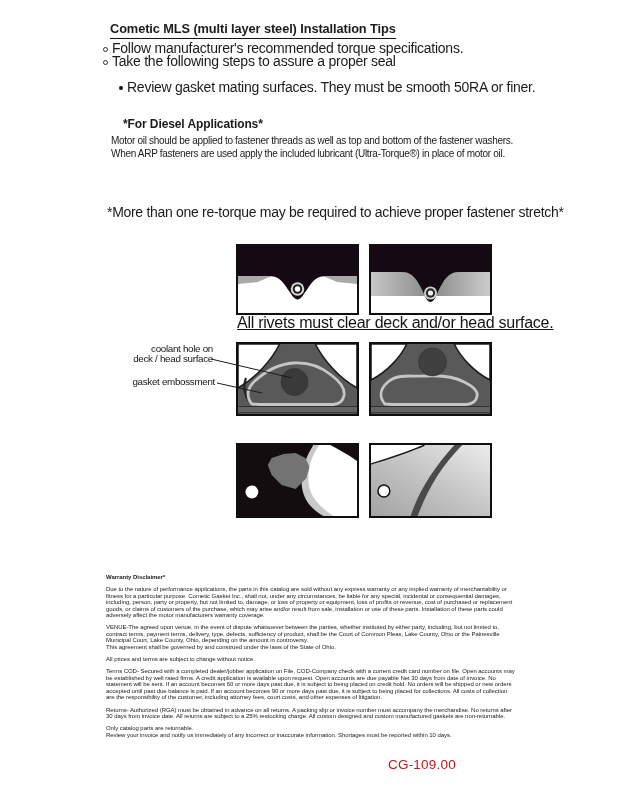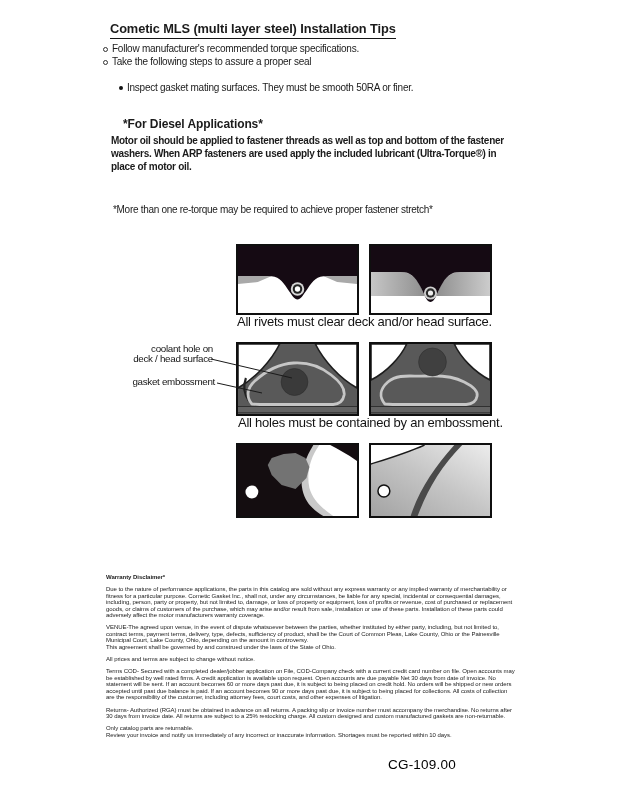--- a/index.html
+++ b/index.html
@@ -13,92 +13,92 @@
   }
   .page { position:relative; width:618px; height:800px; background:#fff; }
 
   
   .title {
     position:absolute; left:110px; top:21px;
     font-size:12.8px; font-weight:700; letter-spacing:-0.1px;
     border-bottom:1.6px solid #141414; padding-bottom:2px;
     white-space:nowrap;
   }
-  .bullets, .subbullets { position:absolute; list-style:none; font-size:10px; letter-spacing:-0.25px; }
+  .bullets, .subbullets { position:absolute; list-style:none; font-size:14px; letter-spacing:-0.25px; }
   .bullets { left:103px; top:42px; }
   .subbullets { left:118px; top:81px; }
   .bullets li, .subbullets li { line-height:13px; padding-left:9px; position:relative; white-space:nowrap; }
   .bullets li::before {
     content:""; position:absolute; left:0; top:4.6px;
     width:3.2px; height:3.2px; border:1px solid #333; border-radius:50%;
   }
   .subbullets li::before {
     content:""; position:absolute; left:1px; top:4.8px;
     width:3.8px; height:3.8px; background:#141414; border-radius:50%;
   }
 
   
   .diesel-heading { position:absolute; left:123px; top:117px; font-size:12px; font-weight:700; letter-spacing:-0.1px; }
-  .para { position:absolute; left:111px; width:406px; font-size:10px; line-height:13px; letter-spacing:-0.3px;font-weight:bold; }
+  .para { position:absolute; left:111px; width:406px; font-size:10px; line-height:13px; letter-spacing:-0.3px; }
   .para-1 { top:134px; }
   .para-2 { top:166px; }
-  .note   { position:absolute; left:113px; top:204px; font-size:10px; letter-spacing:-0.3px; white-space:nowrap; }
+  .note   { position:absolute; left:107px; top:204px; font-size:14px; letter-spacing:-0.3px; white-space:nowrap; }
 
   
   .dg-label {
     position:absolute; width:123px; text-align:center;
     font-size:13px; letter-spacing:0.4px; color:#161616;margin-top:23px;
   }
   .panel {
     position:absolute; width:123px;
     border:2px solid #0f0f0f; background:#fff;
   }
   .panel svg { display:block; width:100%; height:100%; }
   .lbl-r1 { top:229px; } .lbl-r2 { top:329px; } .lbl-r3 { top:430px; }
   .col-left  { left:236px; } .col-right { left:369px; }
   .pan-r1 { top:244px; height:71px; }
   .pan-r2 { top:342px; height:74px; }
   .pan-r3 { top:443px; height:75px; }
-  .caption { position:absolute; font-size:13px; letter-spacing:-0.25px; color:#141414; }
+  .caption { position:absolute; font-size:16px; letter-spacing:-0.25px; color:#141414;text-decoration:underline; }
   .cap-1 { left:237px; top:314px; white-space:nowrap; }
   .cap-2 { left:238px; top:415px; white-space:nowrap; }
   .cap-3 { left:237px; top:516px; width:232px; line-height:11px; }
 
   .ann { position:absolute; font-size:9.8px; letter-spacing:-0.3px; color:#141414; text-align:right; line-height:9.5px; }
   .ann-coolant { left:111px; top:344px; width:102px; }
   .ann-emboss  { left:106px; top:377px; width:109px; }
   .leader-lines { position:absolute; left:112px; top:346px; width:190px; height:52px; pointer-events:none; }
 
   
   .disclaimer {
     position:absolute; left:106px; top:574px; width:409px;
     font-size:6px; line-height:6.4px; letter-spacing:-0.05px; color:#222;
   }
   .disclaimer .disc-head { font-weight:700; margin-bottom:6px; }
   .disclaimer p { margin-bottom:6px; }
   .disclaimer p.tight { margin-bottom:0; }
 
   .footer-code {
     position:absolute; left:388px; top:757px;
-    font-size:13.5px; letter-spacing:0.2px; color:#000000;
+    font-size:13.5px; letter-spacing:0.2px; color:#b91c1c;
   }
 </style>
 </head>
 <body>
 
 <div class="page">
 
   <div class="title">Cometic MLS (multi layer steel) Installation Tips</div>
 
   <ul class="bullets">
     <li>Follow manufacturer's recommended torque specifications.</li>
     <li>Take the following steps to assure a proper seal</li>
   </ul>
   <ul class="subbullets">
-    <li>Inspect gasket mating surfaces.  They must be smooth 50RA or finer.</li>
+    <li>Review gasket mating surfaces.  They must be smooth 50RA or finer.</li>
   </ul>
 
   <div class="diesel-heading">*For Diesel Applications*</div>
   <p class="para para-1">Motor oil should be applied to fastener threads as well as top and bottom of the fastener washers. When ARP fasteners are used apply the included lubricant (Ultra-Torque®) in place of motor oil.</p>
   <div class="note">*More than one re-torque may be required to achieve proper fastener stretch*</div>
 
   <div class="dg-label lbl-r1 col-left">RIGHT</div>
   <div class="dg-label lbl-r1 col-right">WRONG</div>
 
   <div class="panel pan-r1 col-left">
@@ -161,21 +161,20 @@
       <rect width="120" height="70" fill="#595959"></rect>
       <rect y="62.5" width="120" height="7.5" fill="#636363"></rect>
       <line x1="0" y1="62.5" x2="120" y2="62.5" stroke="#303030" stroke-width="1.2"></line>
       <line x1="0" y1="68.8" x2="120" y2="68.8" stroke="#303030" stroke-width="1"></line>
       <path d="M0,0 H36 C30,13 16,28 0,36 Z" fill="#ffffff" stroke="#1d1d1d" stroke-width="1.6"></path>
       <path d="M120,0 H84 C90,13 104,28 120,36 Z" fill="#ffffff" stroke="#1d1d1d" stroke-width="1.6"></path>
       <path d="M14,60 C8,53 9,45 17,38 C28,29 42,33 56,32 C72,31 84,33 94,38 C102,42 108,47 107,52 C106,58 102,60 96,60.5 L22,60.5 Z" fill="none" stroke="#c6c6c6" stroke-width="2.8" stroke-linejoin="round"></path>
       <circle cx="62" cy="18" r="14" fill="#404040" stroke="#303030" stroke-width="0.6"></circle>
     </svg>
   </div>
-  <div class="caption cap-2">All holes must be contained by an embossment.</div>
 
   <div class="ann ann-coolant">
     <span>coolant hole on</span><br>
     <span>deck / head surface</span>
   </div>
   <div class="ann ann-emboss">gasket embossment</div>
   <svg class="leader-lines" viewBox="0 0 190 52">
     <line x1="99" y1="13" x2="180" y2="32" stroke="#1a1a1a" stroke-width="1"></line>
     <line x1="105" y1="37" x2="150" y2="47" stroke="#1a1a1a" stroke-width="1"></line>
   </svg>

